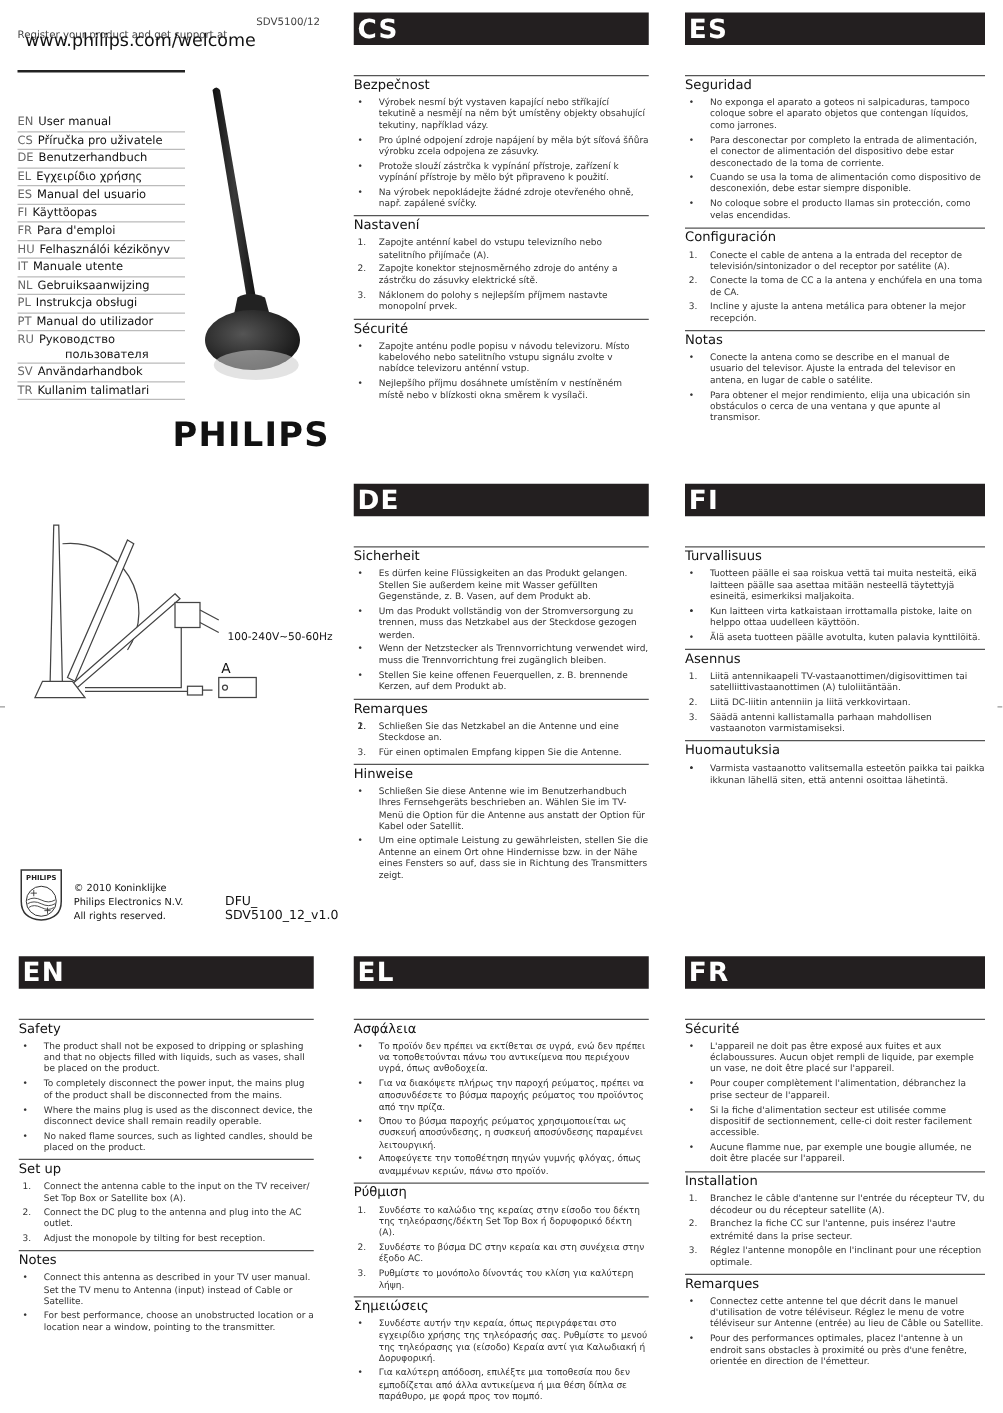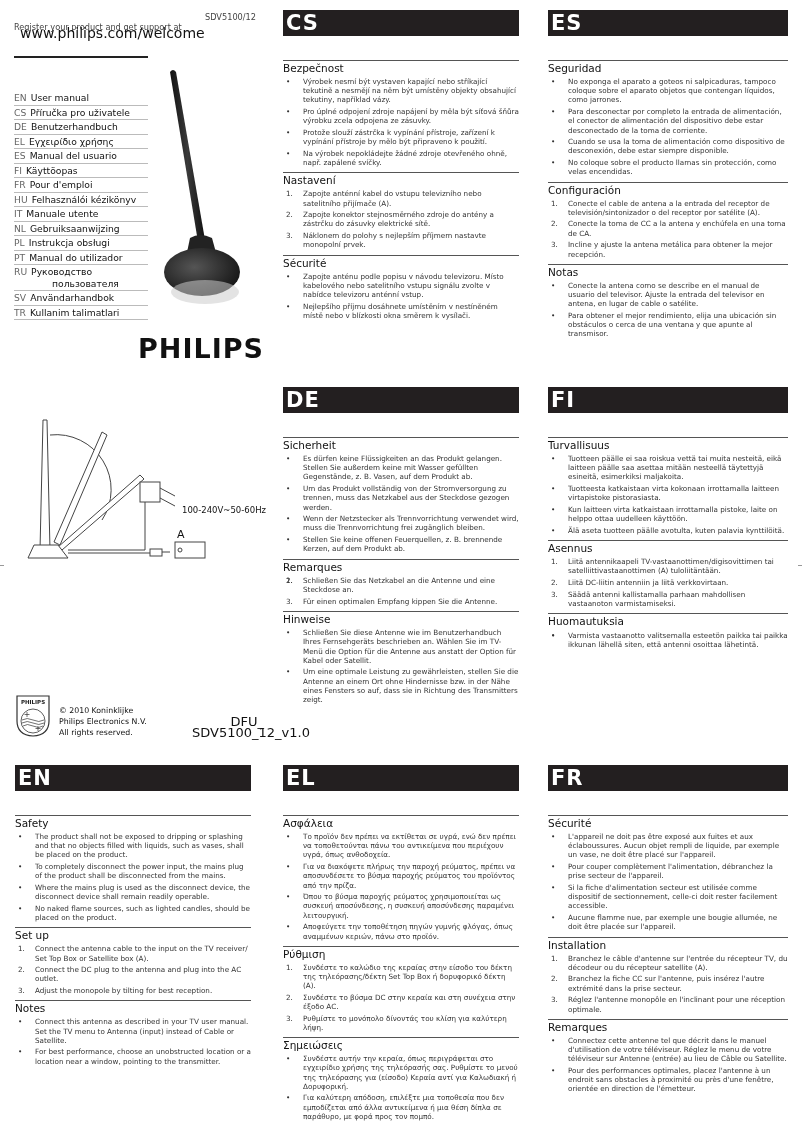--- a/index.html
+++ b/index.html
@@ -18,42 +18,42 @@
   .url{position:absolute;left:20px;top:25px;font-size:14px;color:#111;}
   .langrule{position:absolute;left:14px;top:56px;width:134px;border-top:2px solid #222;}
   .langlist{position:absolute;left:14px;top:47px;width:134px;margin-top:44px;}
   .langrow{font-size:9.2px;line-height:11.5px;border-bottom:1px solid #bbb;padding:1px 0;color:#111;white-space:nowrap;}
   .langrow .code{color:#666;margin-right:4px;}
   .langrow .sub{display:block;padding-left:38px;}
   .logo{position:absolute;left:138px;top:333px;font-family:"DejaVu Sans",sans-serif;font-weight:bold;font-size:27px;letter-spacing:1px;color:#111;}
   .spec{position:absolute;left:182px;top:505px;font-size:8.5px;color:#111;}
   .labelA{position:absolute;left:177px;top:528px;font-size:11px;color:#111;}
   .copy{position:absolute;left:59px;top:705px;font-size:7.8px;line-height:11px;color:#111;}
-  .dfu{position:absolute;left:180px;top:716px;width:72px;text-align:right;font-size:13px;line-height:11px;color:#111;margin-left:12px;}
+  .dfu{position:absolute;left:180px;top:716px;width:72px;font-size:10px;line-height:11px;color:#111;}
   .shield{position:absolute;left:16px;top:695px;}
   .antenna-photo{position:absolute;left:160px;top:60px;}
   .diagram{position:absolute;left:10px;top:410px;}
   .tick{position:absolute;width:4px;height:1px;background:#999;}
 </style>
 </head>
 <body>
 
 <div>
   <div class="reg">Register your product and get support at</div>
   <div class="model">SDV5100/12</div>
   <div class="url">www.philips.com/welcome</div>
   <div class="langrule"></div>
   <div class="langlist" id="langlist">
       <div class="langrow"><span class="code">EN</span><span>User manual</span></div>
       <div class="langrow"><span class="code">CS</span><span>Příručka pro uživatele</span></div>
       <div class="langrow"><span class="code">DE</span><span>Benutzerhandbuch</span></div>
       <div class="langrow"><span class="code">EL</span><span>Εγχειρίδιο χρήσης</span></div>
       <div class="langrow"><span class="code">ES</span><span>Manual del usuario</span></div>
       <div class="langrow"><span class="code">FI</span><span>Käyttöopas</span></div>
-      <div class="langrow"><span class="code">FR</span><span>Pour d'emploi</span></div>
+      <div class="langrow"><span class="code">FR</span><span>Para d'emploi</span></div>
       <div class="langrow"><span class="code">HU</span><span>Felhasználói kézikönyv</span></div>
       <div class="langrow"><span class="code">IT</span><span>Manuale utente</span></div>
       <div class="langrow"><span class="code">NL</span><span>Gebruiksaanwijzing</span></div>
       <div class="langrow"><span class="code">PL</span><span>Instrukcja obsługi</span></div>
       <div class="langrow"><span class="code">PT</span><span>Manual do utilizador</span></div>
       <div class="langrow"><span class="code">RU</span><span>Руководство</span><span class="sub">пользователя</span></div>
       <div class="langrow"><span class="code">SV</span><span>Användarhandbok</span></div>
       <div class="langrow"><span class="code">TR</span><span>Kullanim talimatlari</span></div>
     </div>
 
@@ -198,21 +198,21 @@
         <li><span class="mk">•</span><span>Um eine optimale Leistung zu gewährleisten, stellen Sie die Antenne an einem Ort ohne Hindernisse bzw. in der Nähe eines Fensters so auf, dass sie in Richtung des Transmitters zeigt.</span></li>
       </ul>
     </div>
   </div>
 <div class="panel" style="left:548px;top:387px;width:240px;">
     <div class="hdrbar">FI</div>
     <div class="sec first">
       <h3>Turvallisuus</h3>
       <ul class="items">
         <li><span class="mk">•</span><span>Tuotteen päälle ei saa roiskua vettä tai muita nesteitä, eikä laitteen päälle saa asettaa mitään nesteellä täytettyjä esineitä, esimerkiksi maljakoita.</span></li>
-        <li><span class="mk">•</span><span>Tuotteesta katkaistaan virta kokonaan irrottamalla laitteen virtapistoke pistorasiasta.</span></li>
+        <li><span class="mk">•</span></li>
         <li><span class="mk">•</span><span>Kun laitteen virta katkaistaan irrottamalla pistoke, laite on helppo ottaa uudelleen käyttöön.</span></li>
         <li><span class="mk">•</span><span>Älä aseta tuotteen päälle avotulta, kuten palavia kynttilöitä.</span></li>
       </ul>
     </div>
     <div class="sec">
       <h3>Asennus</h3>
       <ul class="items">
         <li><span class="mk">1.</span><span>Liitä antennikaapeli TV-vastaanottimen/digisovittimen tai satelliittivastaanottimen (A) tuloliitäntään.</span></li>
         <li><span class="mk">2.</span><span>Liitä DC-liitin antenniin ja liitä verkkovirtaan.</span></li>
         <li><span class="mk">3.</span><span>Säädä antenni kallistamalla parhaan mahdollisen vastaanoton varmistamiseksi.</span></li>

